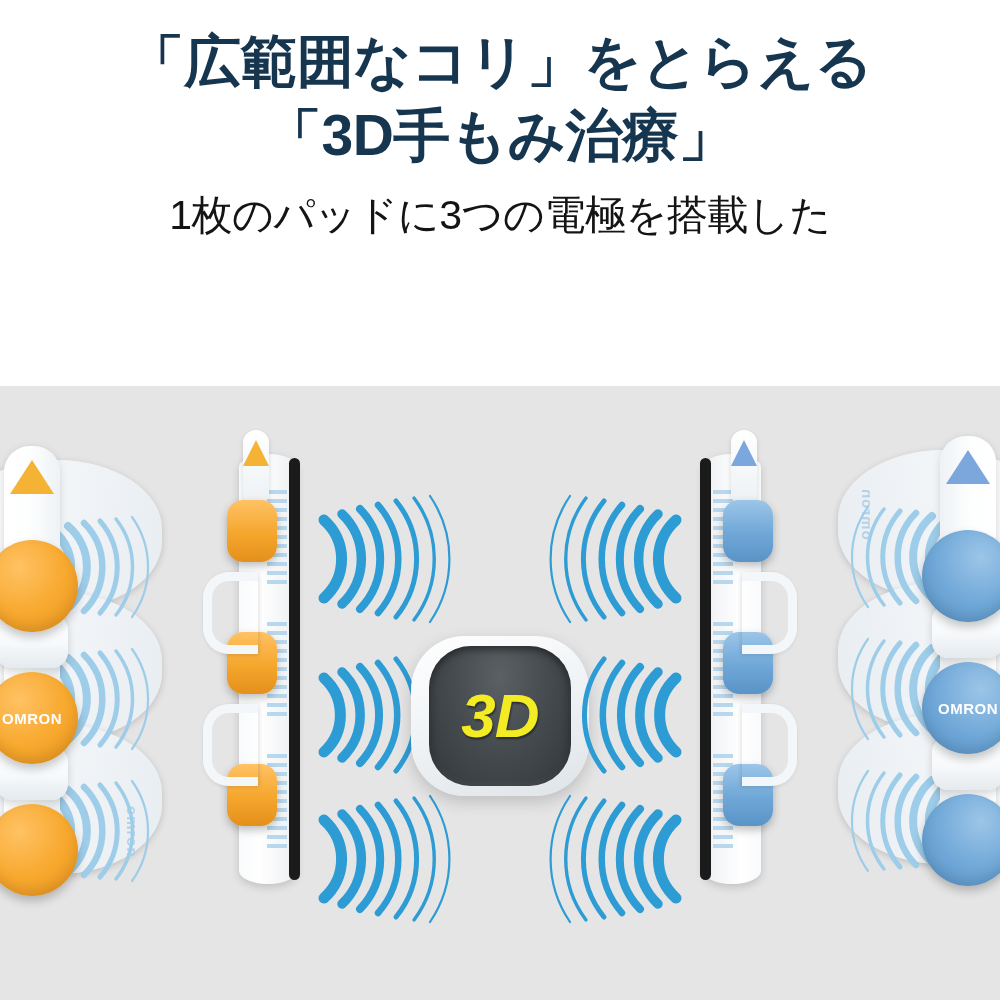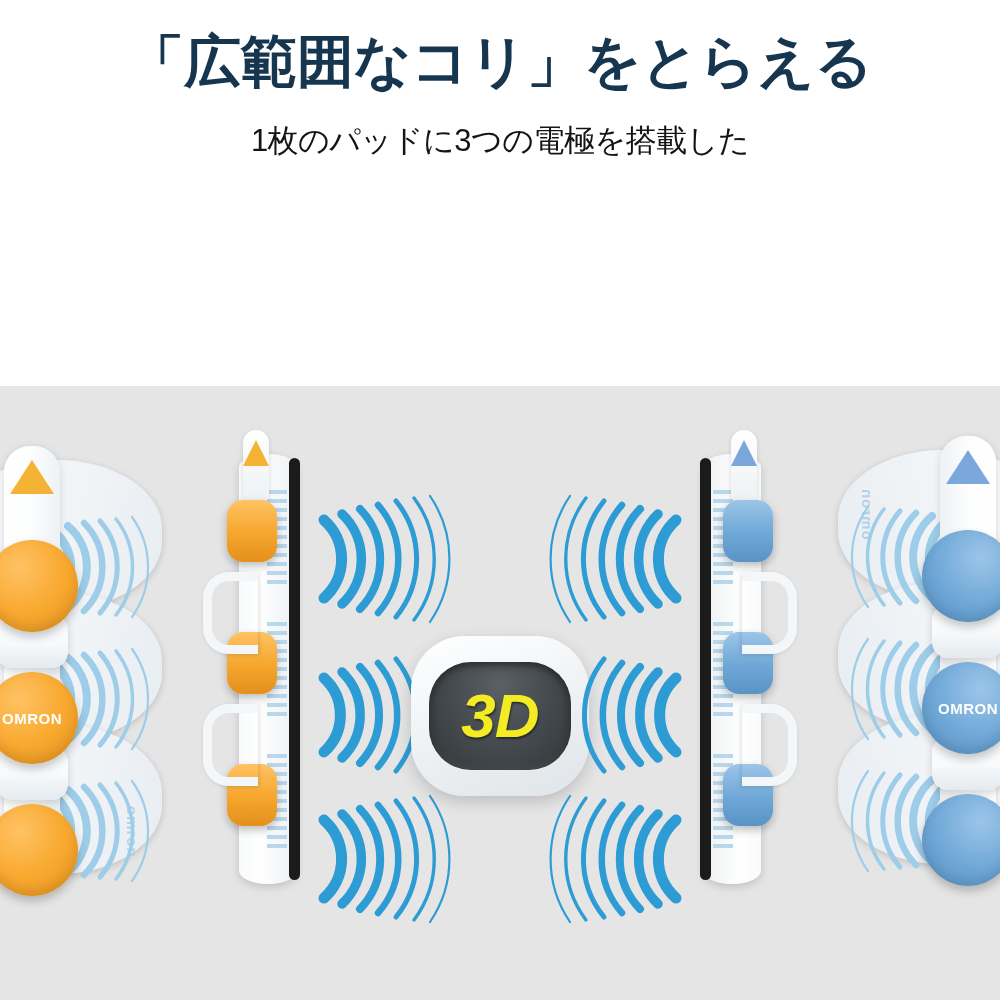--- a/index.html
+++ b/index.html
@@ -32,21 +32,21 @@
     font-weight: bold;
     font-size: 57px;
     line-height: 74px;
     letter-spacing: -0.5px;
     margin: 0;
     padding-top: 24px;
   }
   .headline .ln { display: block; }
   .subhead {
     color: #141414;
-    font-size: 31px;
+    font-size: 41px;
     line-height: 74px;
     margin: 0;
     padding-top: 6px;
     letter-spacing: -0.5px;
   }
   .subhead .ln { display: block; }
 
   
   .photo {
     position: absolute;
@@ -227,21 +227,21 @@
     position: absolute;
     width: 178px; height: 160px;
     border-radius: 54px;
     background: linear-gradient(160deg,#ffffff 0%,#f2f5f7 40%,#dfe4e8 100%);
     box-shadow: 0 6px 16px rgba(0,0,0,0.17);
     display: flex;
     align-items: center;
     justify-content: center;
   }
   .badge3d-inner {
-    width: 142px; height: 108px;
+    width: 142px; height: 140px;
     border-radius: 42px;
     background: radial-gradient(ellipse at 50% 22%, #5a6063 0%, #474c50 45%, #32373a 100%);
     box-shadow: inset 0 3px 8px rgba(0,0,0,0.55), inset 0 -2px 6px rgba(255,255,255,0.10);
     display: flex;
     align-items: center;
     justify-content: center;
   }
   .badge3d-text {
     color: #f3ec24;
     font-weight: bold;
@@ -253,20 +253,21 @@
   }
 </style>
 </head>
 <body>
 
 <div id="page">
 
   <div class="header">
     <div class="headline">
       <span class="ln">「広範囲なコリ」をとらえる</span>
+      <span class="ln">「3D手もみ治療」</span>
     </div>
     <div class="subhead">
       <span class="ln">1枚のパッドに3つの電極を搭載した</span>
     </div>
   </div>
 
   <div class="photo">
 
     <div class="padfront" style="left:-48px; top:68px;">
       <div class="lobe lobe-edge l1"></div>

